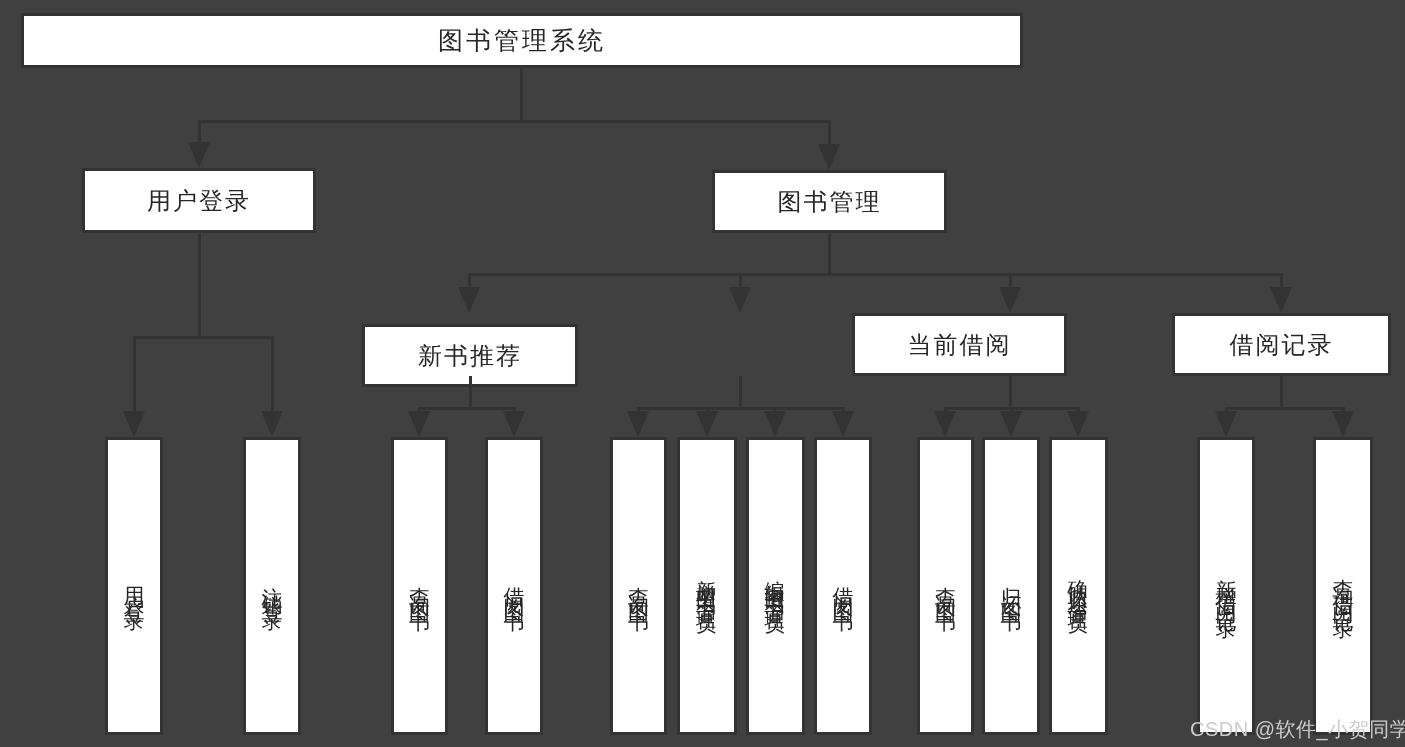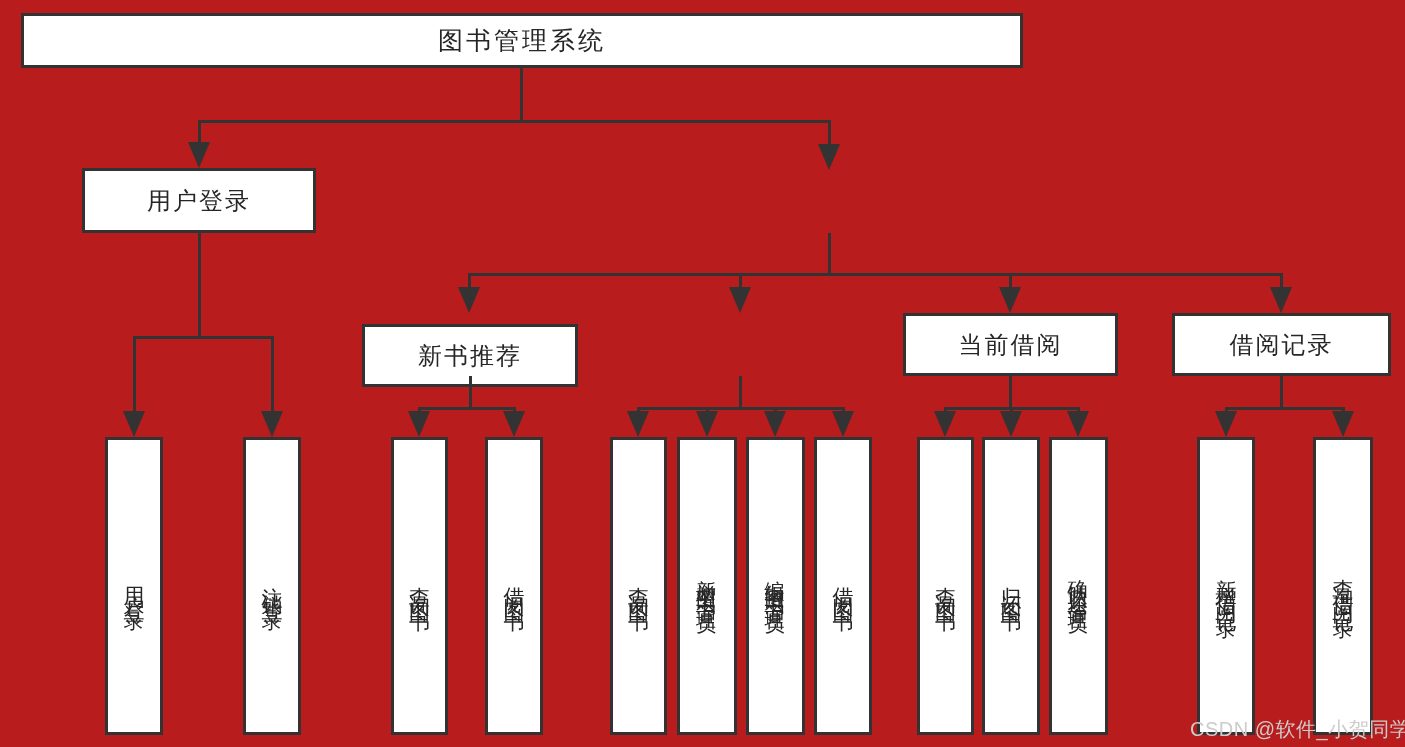--- a/index.html
+++ b/index.html
@@ -1,20 +1,20 @@
 <!DOCTYPE html>
 <html><head>
 <meta charset="utf-8">
 <style>
   html, body { margin: 0; padding: 0; background: #ffffff; }
   .canvas {
     position: relative;
     width: 1405px;
     height: 747px;
-    background: #b91c1c;
+    background: #404040;
     font-family: "Liberation Sans", sans-serif;
     overflow: hidden;
   }
   .box {
     position: absolute;
     box-sizing: border-box;
     border: 3px solid #333333;
     background: #ffffff;
     display: flex;
     align-items: center;
@@ -62,23 +62,24 @@
   }
 </style>
 </head>
 <body>
 
 <div class="canvas">
 
   <div class="box hbox title" style="left:21px;top:13px;width:1002px;height:55px">图书管理系统</div>
 
   <div class="box hbox" style="left:82px;top:168px;width:234px;height:65px">用户登录</div>
+  <div class="box hbox" style="left:712px;top:170px;width:235px;height:63px">图书管理</div>
 
   <div class="box hbox" style="left:362px;top:324px;width:216px;height:63px">新书推荐</div>
-  <div class="box hbox" style="left:903px;top:313px;width:215px;height:63px">当前借阅</div>
+  <div class="box hbox" style="left:852px;top:313px;width:215px;height:63px">当前借阅</div>
   <div class="box hbox" style="left:1172px;top:313px;width:219px;height:63px">借阅记录</div>
 
   <div class="box vbox" style="left:105px;width:58px">用户登录</div>
   <div class="box vbox" style="left:243px;width:58px">注销登录</div>
 
   <div class="box vbox" style="left:391px;width:57px">查询图书</div>
   <div class="box vbox" style="left:485px;width:58px">借阅图书</div>
 
   <div class="box vbox" style="left:610px;width:57px">查询图书</div>
   <div class="box vbox tight" style="left:677px;width:60px">新增图书（管理员）</div>

